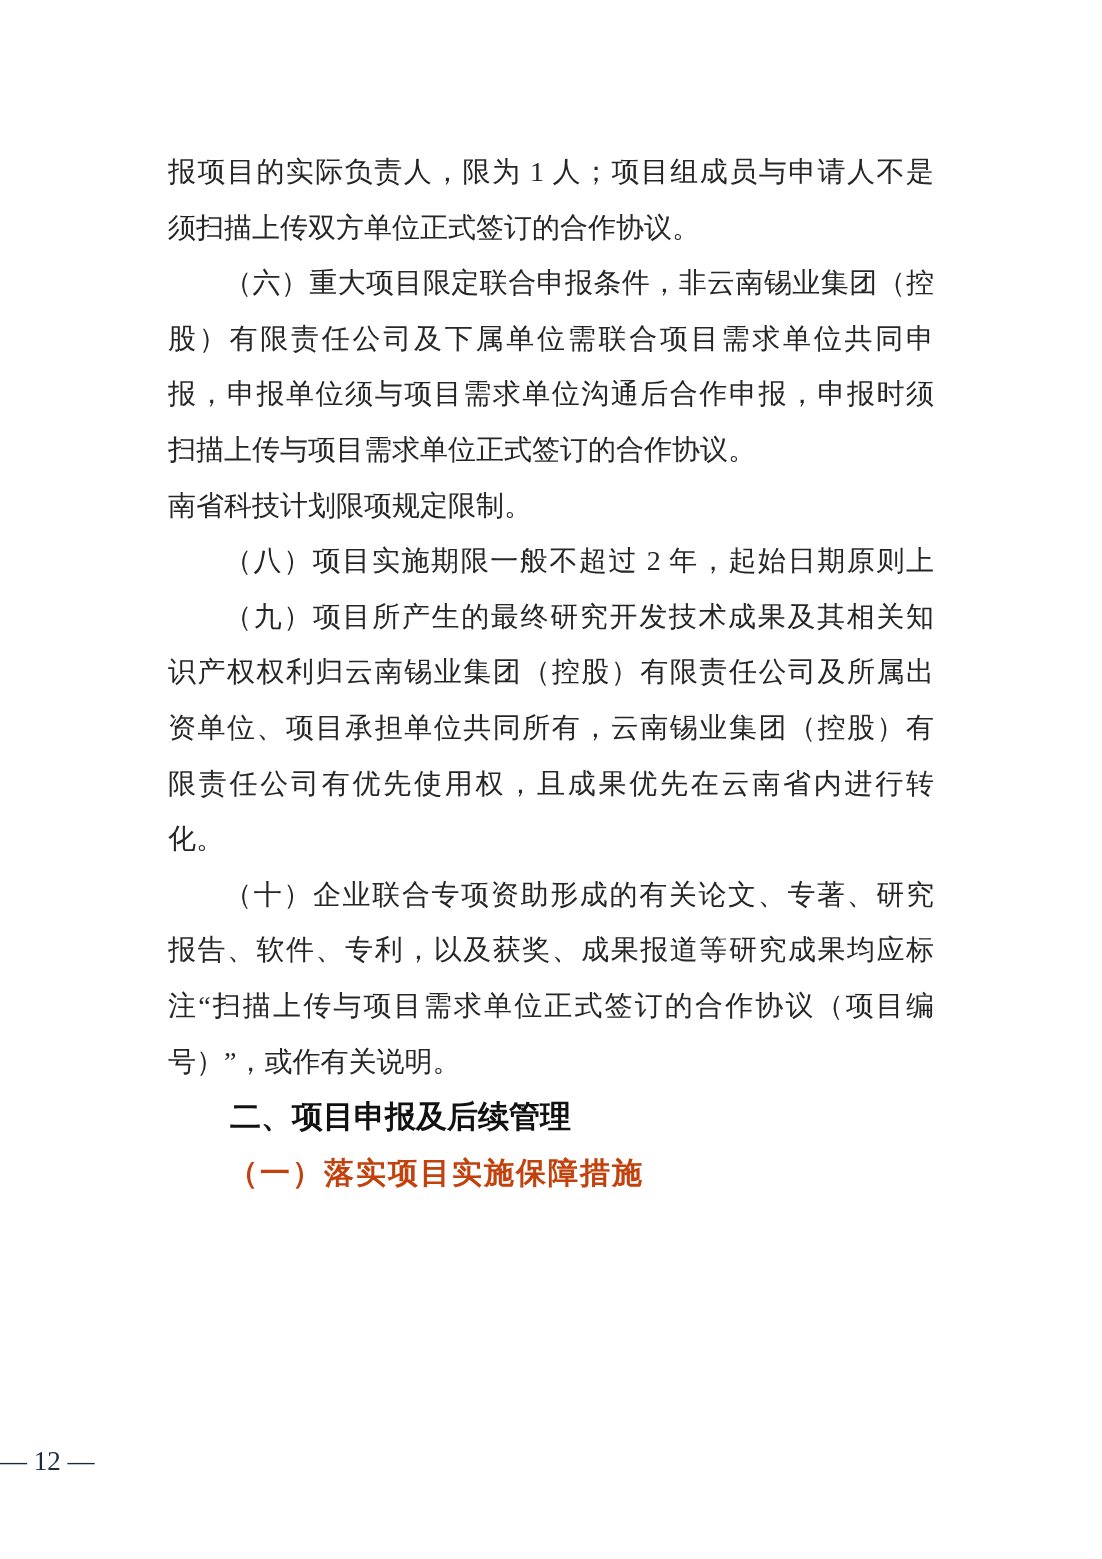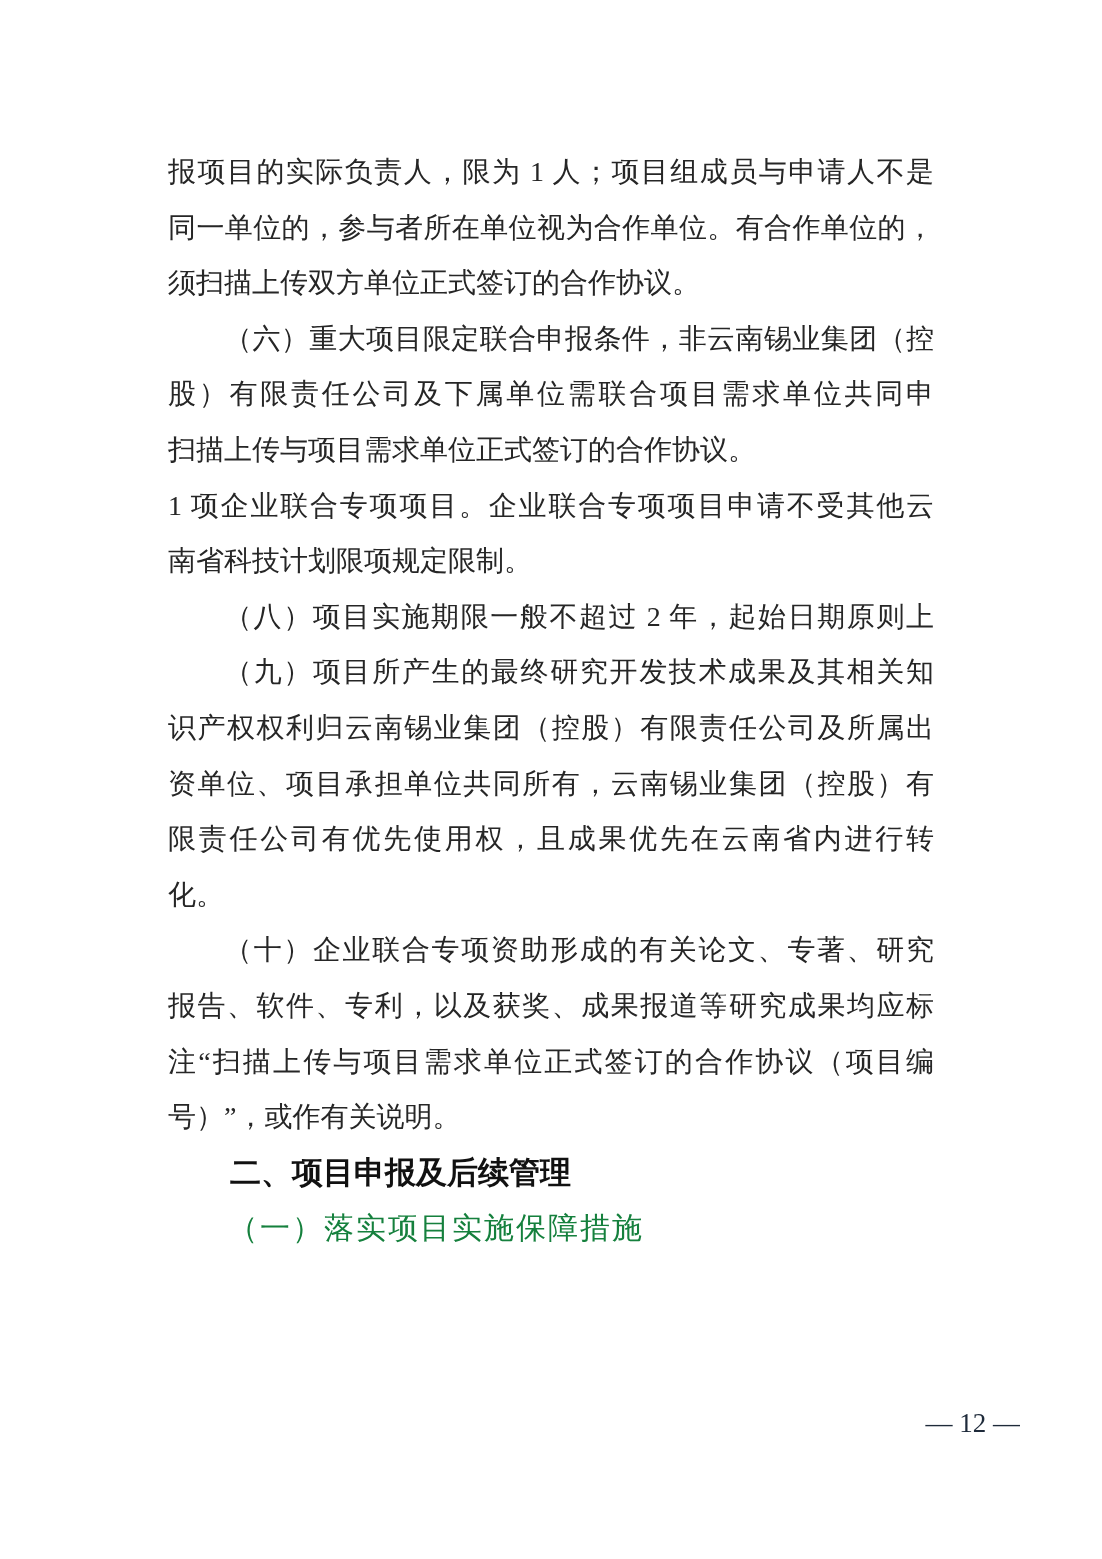--- a/index.html
+++ b/index.html
@@ -38,49 +38,48 @@
   .line.indent {
     text-indent: 2em;
   }
   .line.heading1 {
     font-family: Liberation Sans, sans-serif;
     font-weight: 700;
     font-size: 31px;
     color: #111111;
   }
   .line.heading2 {
-    font-weight: 400;
+    font-weight: 700;
     font-size: 30px;
     letter-spacing: 2px;
-    color: #15803d;
+    color: #c2410c;
   }
   .footer {
     position: absolute;
-    top: 1408px;
+    top: 1446px;
     left: 0;
     width: 100%;
-    text-align: right;
+    text-align: left;
     font-size: 27px;
     line-height: 30px;
     color: #1e2a3a;
     font-family: "Liberation Serif", serif;
   }
 </style>
 </head>
 <body>
 
 <div class="page">
   <div class="doc-body">
       <div class="line justify">报项目的实际负责人，限为 1 人；项目组成员与申请人不是</div>
-      <div class="line justify">同一单位的，参与者所在单位视为合作单位。有合作单位的，</div>
       <div class="line">须扫描上传双方单位正式签订的合作协议。</div>
       <div class="line justify indent">（六）重大项目限定联合申报条件，非云南锡业集团（控</div>
       <div class="line justify">股）有限责任公司及下属单位需联合项目需求单位共同申</div>
+      <div class="line justify">报，申报单位须与项目需求单位沟通后合作申报，申报时须</div>
       <div class="line">扫描上传与项目需求单位正式签订的合作协议。</div>
-      <div class="line justify">1 项企业联合专项项目。企业联合专项项目申请不受其他云</div>
       <div class="line">南省科技计划限项规定限制。</div>
       <div class="line justify indent">（八）项目实施期限一般不超过 2 年，起始日期原则上</div>
       <div class="line justify indent">（九）项目所产生的最终研究开发技术成果及其相关知</div>
       <div class="line justify">识产权权利归云南锡业集团（控股）有限责任公司及所属出</div>
       <div class="line justify">资单位、项目承担单位共同所有，云南锡业集团（控股）有</div>
       <div class="line justify">限责任公司有优先使用权，且成果优先在云南省内进行转</div>
       <div class="line">化。</div>
       <div class="line justify indent">（十）企业联合专项资助形成的有关论文、专著、研究</div>
       <div class="line justify">报告、软件、专利，以及获奖、成果报道等研究成果均应标</div>
       <div class="line justify">注“扫描上传与项目需求单位正式签订的合作协议（项目编</div>

